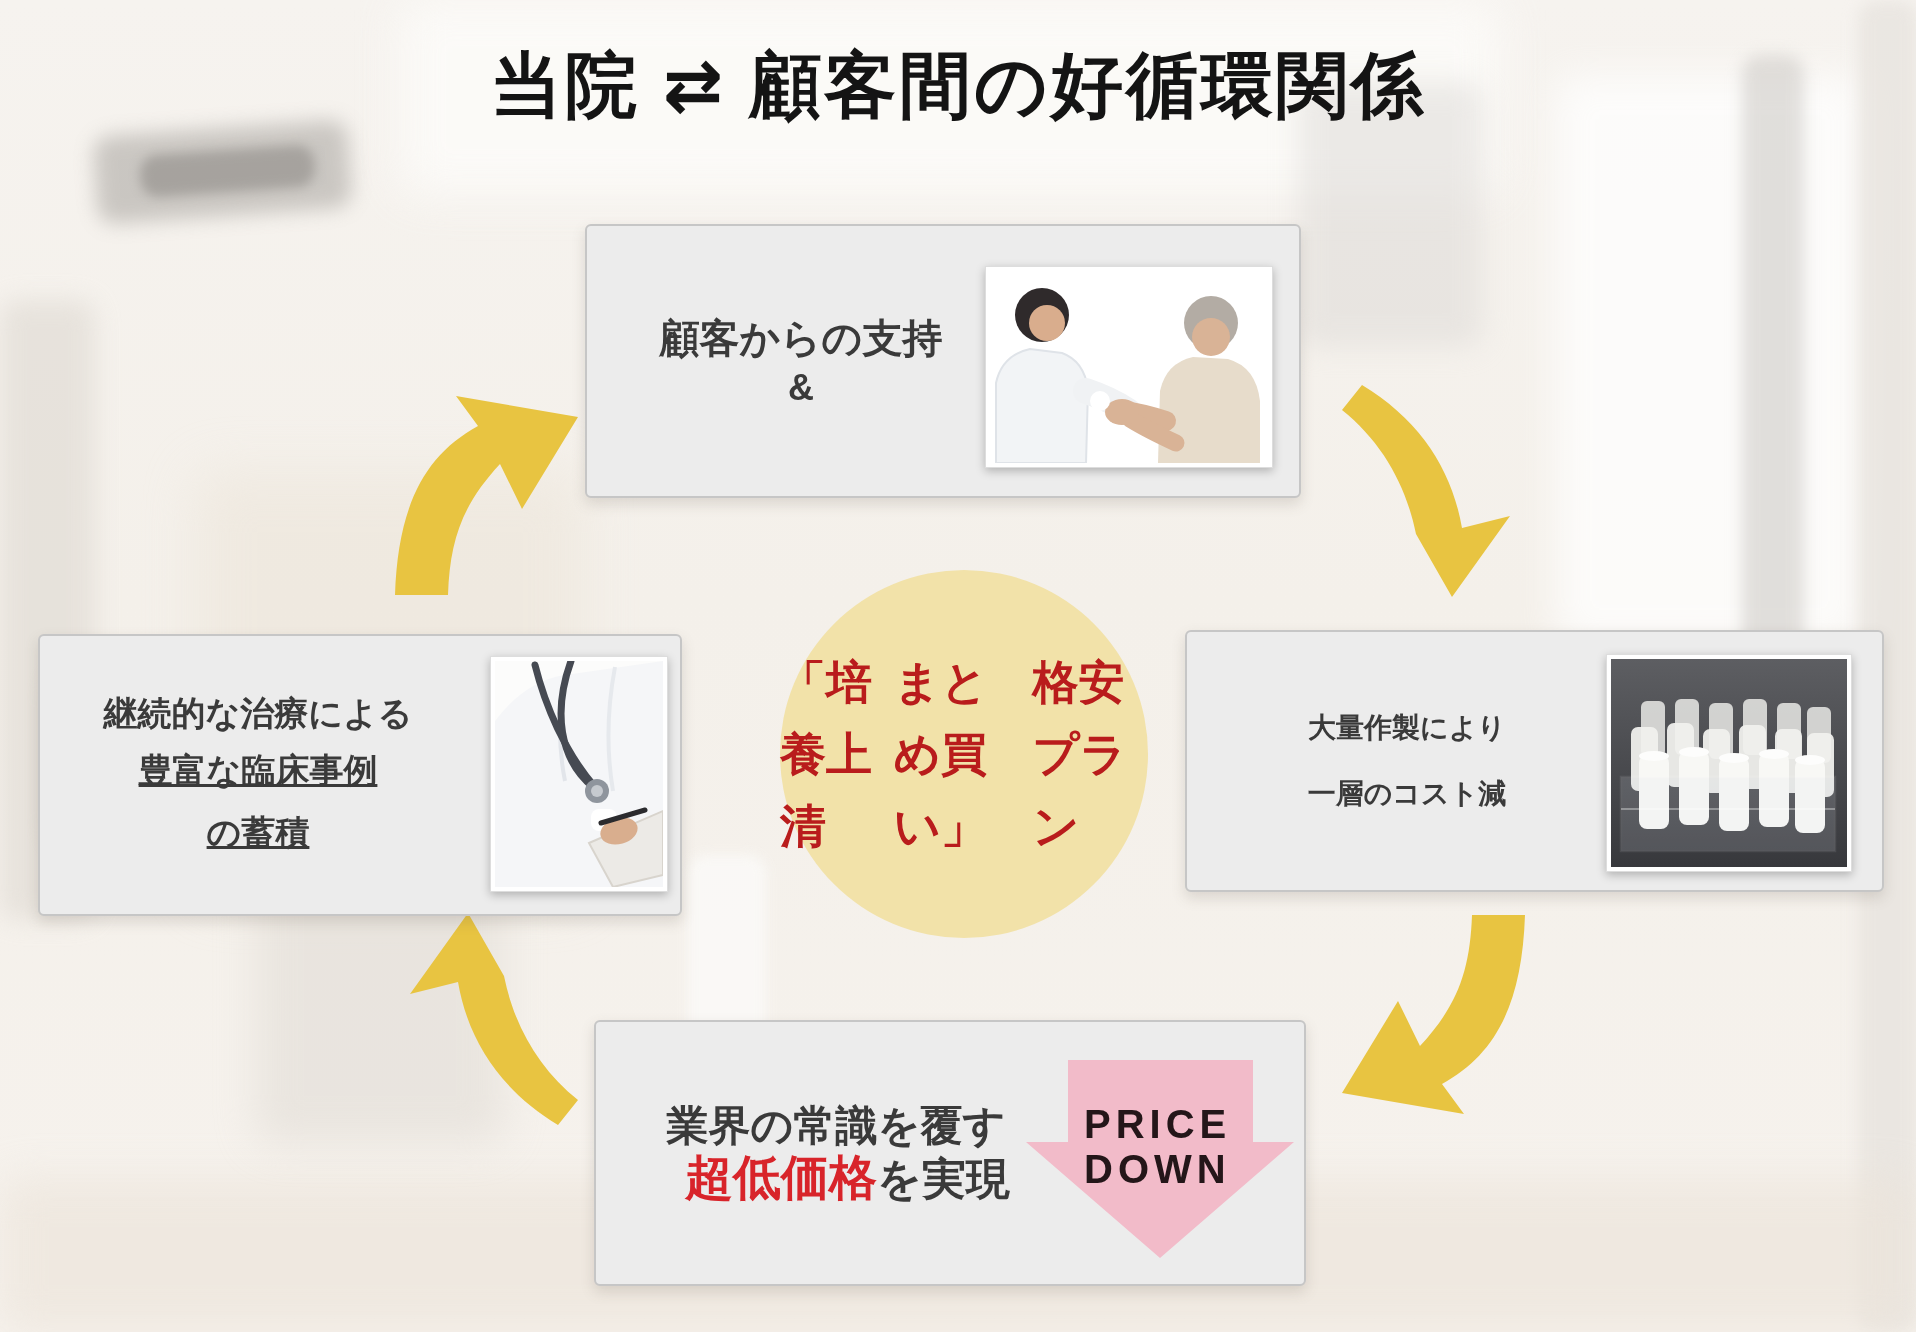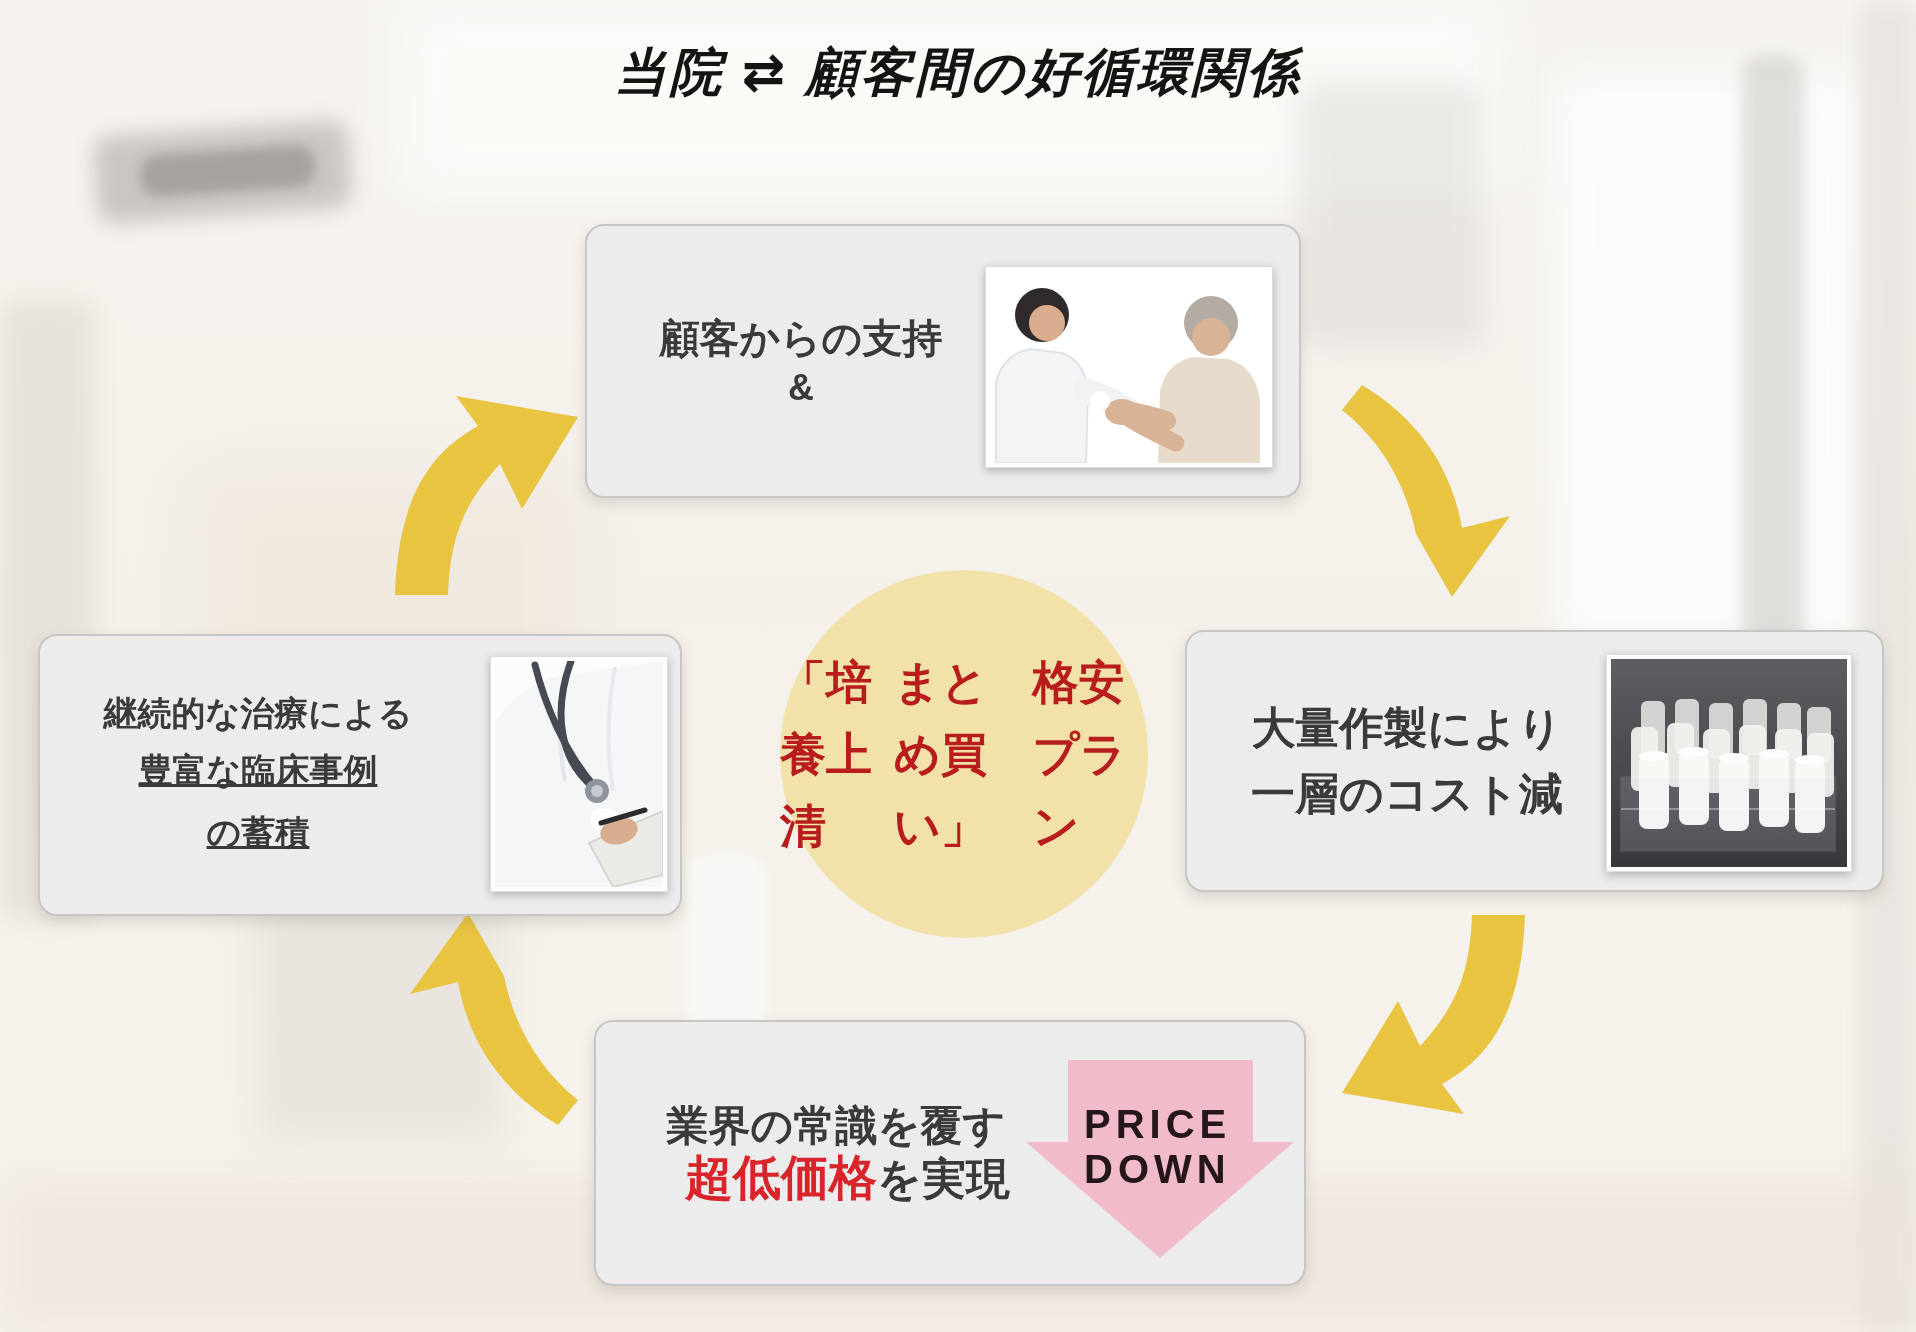--- a/index.html
+++ b/index.html
@@ -20,42 +20,42 @@
   .b7{left:1742px;top:55px;width:62px;height:730px;background:#cfccc8;opacity:.6;filter:blur(8px);}
   .b8{left:1858px;top:0;width:60px;height:1332px;background:#e6e2dd;opacity:.7;filter:blur(8px);}
   .b9{left:0;top:1178px;width:1916px;height:156px;background:#ece4da;opacity:.65;filter:blur(20px);}
   .b10{left:688px;top:855px;width:78px;height:225px;background:#fbfaf8;opacity:.85;filter:blur(6px);}
   .b11{left:400px;top:0;width:1100px;height:195px;background:#fdfcfa;opacity:.8;filter:blur(22px);}
   .b12{left:1298px;top:82px;width:185px;height:265px;background:#dcd9d6;opacity:.5;filter:blur(14px);}
   .b13{left:255px;top:855px;width:250px;height:290px;background:#d8d3cc;opacity:.4;filter:blur(20px);}
   
   .title{
     position:absolute;z-index:3;left:0;right:0;top:38px;text-align:center;
-    font-size:52px;font-weight:900;color:#141414;letter-spacing:3px;font-style:italic;
+    font-size:72px;font-weight:900;color:#141414;letter-spacing:3px;
   }
   
   .cycle-svg{position:absolute;left:0;top:0;z-index:1;pointer-events:none;}
   
   .box{
     position:absolute;z-index:2;background:#ececec;border:2px solid #c6c6c6;
-    border-radius:19px;box-shadow:0 6px 14px rgba(100,90,80,.18);
+    border-radius:6px;box-shadow:0 6px 14px rgba(100,90,80,.18);
   }
   .box-top{left:585px;top:224px;width:712px;height:270px;}
   .box-right{left:1185px;top:630px;width:695px;height:258px;}
   .box-left{left:38px;top:634px;width:594px;height:278px;padding-left:46px;}
   .box-bottom{left:594px;top:1020px;width:708px;height:262px;}
   .btxt{
     position:absolute;top:0;height:100%;display:flex;flex-direction:column;
     justify-content:center;align-items:center;color:#3a3a3a;font-weight:800;text-align:center;
   }
   .box-top .btxt{left:18px;width:392px;gap:8px;}
   .box-top .l{font-size:40px;line-height:46px;}
   .box-top .amp{font-size:36px;line-height:38px;}
   .box-right .btxt{left:16px;width:408px;gap:16px;}
-  .box-right .l{font-size:44px;line-height:50px;}
+  .box-right .l{font-size:28px;line-height:50px;}
   .box-left .btxt{left:14px;width:408px;gap:12px;}
   .box-left .s{font-size:34px;line-height:40px;}
   .box-left .l{font-size:34px;line-height:50px;text-decoration:underline;}
   .box-bottom .btxt{left:20px;width:440px;gap:2px;}
   .box-bottom .l{font-size:42px;line-height:48px;}
   .box-bottom .l2{font-size:44px;line-height:52px;margin-left:23px;}
   .red{color:#d8242a;font-size:48px;font-weight:900;}
   
   .photo{
     position:absolute;background:#fff;border:1px solid #ddd;padding:4px;

